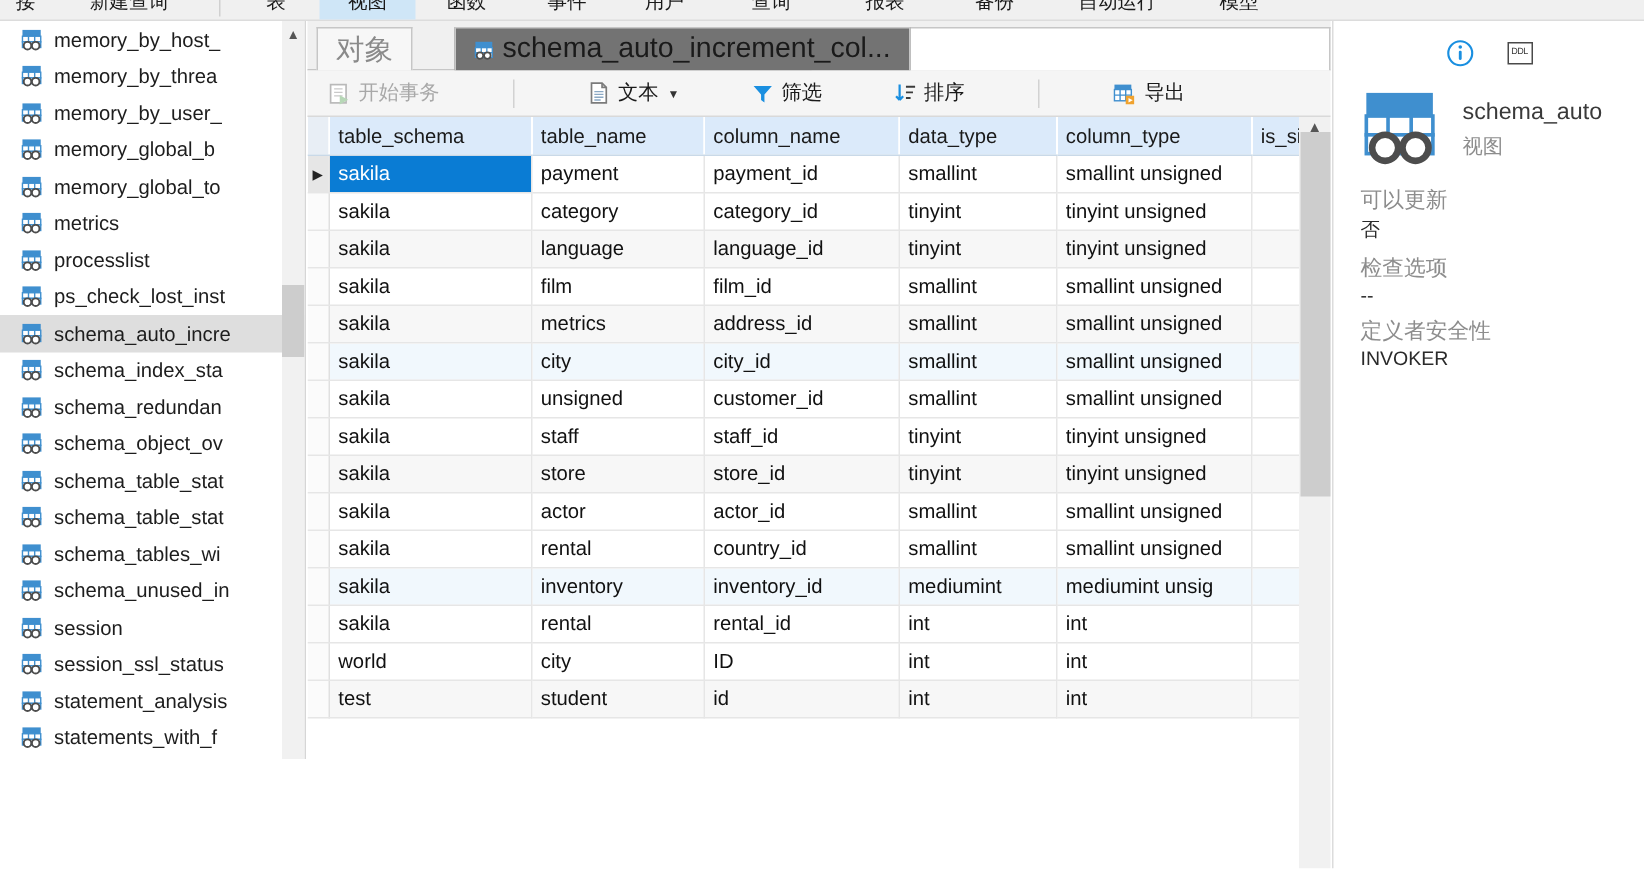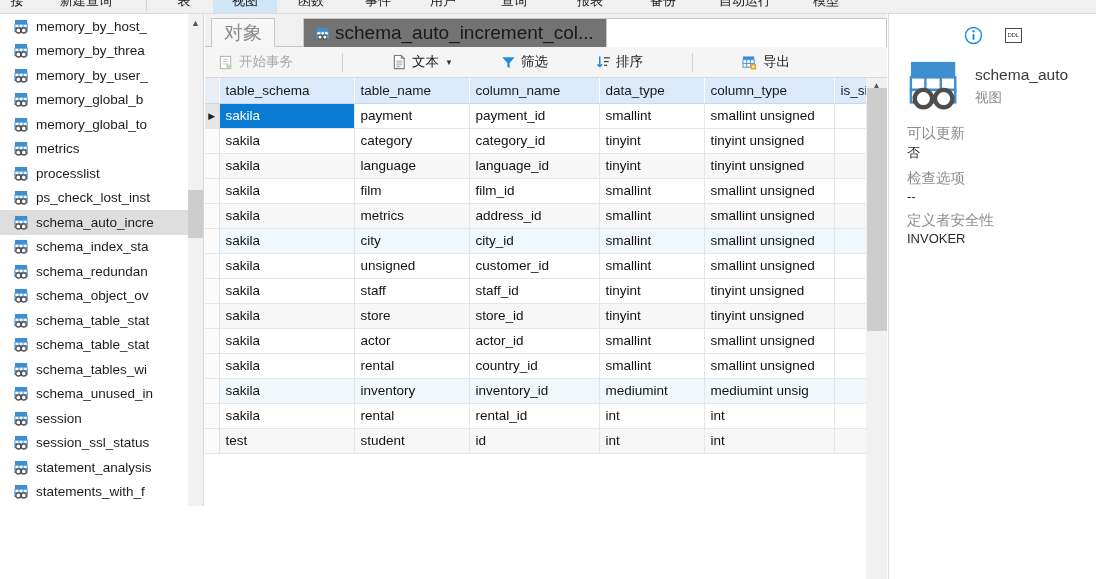--- a/index.html
+++ b/index.html
@@ -737,20 +737,29 @@
           </tr>
           <tr class="row">
             <td class="gut"></td>
             <td class="cell0">sakila</td>
             <td class="cell1">rental</td>
             <td class="cell2">rental_id</td>
             <td class="cell3">int</td>
             <td class="cell4">int</td>
             <td class="cell5"></td>
           </tr>
+          <tr class="row">
+            <td class="gut"></td>
+            <td class="cell0">world</td>
+            <td class="cell1">city</td>
+            <td class="cell2">ID</td>
+            <td class="cell3">int</td>
+            <td class="cell4">int</td>
+            <td class="cell5"></td>
+          </tr>
           <tr class="row r-alt">
             <td class="gut"></td>
             <td class="cell0">test</td>
             <td class="cell1">student</td>
             <td class="cell2">id</td>
             <td class="cell3">int</td>
             <td class="cell4">int</td>
             <td class="cell5"></td>
           </tr>
         </tbody>

